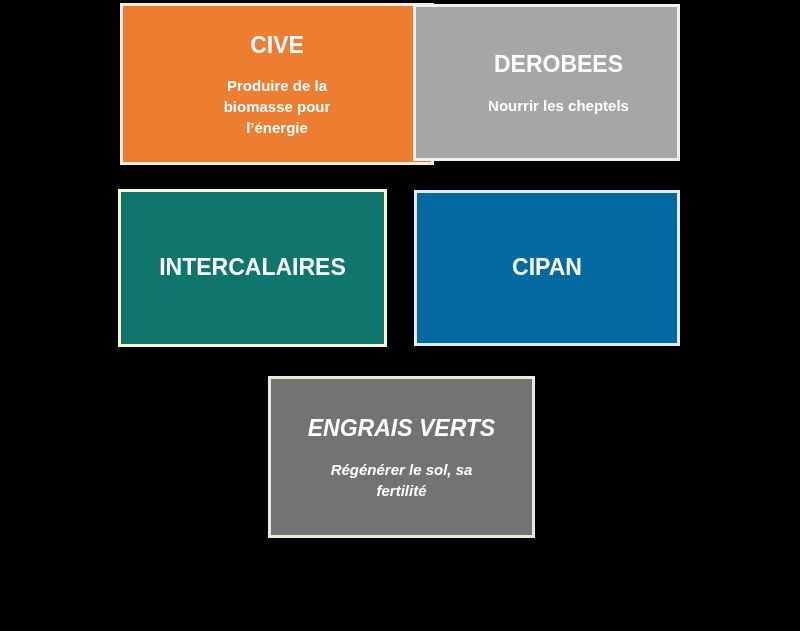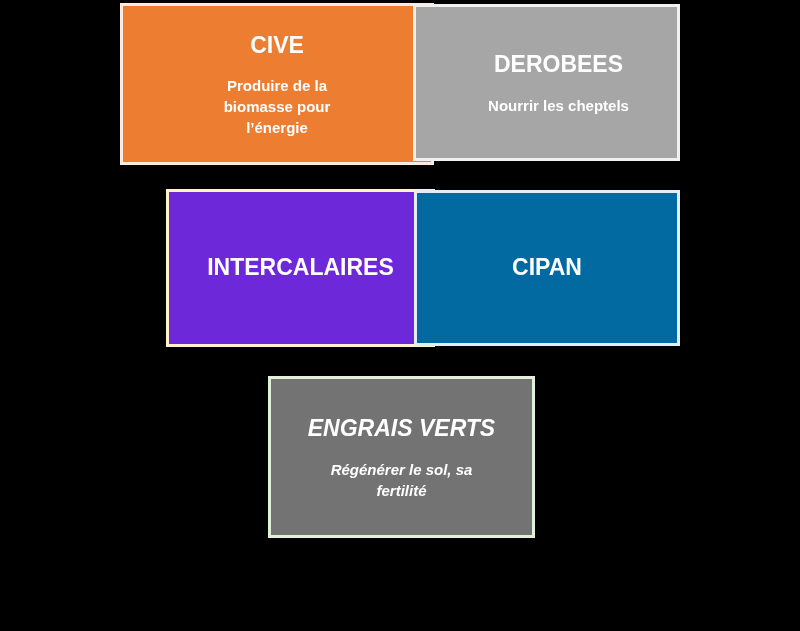--- a/index.html
+++ b/index.html
@@ -61,21 +61,21 @@
     <div class="card-desc">Produire de la
 biomasse pour
 l’énergie</div>
   </div>
 
   <div class="card pos-derobees" style="background: rgb(166, 166, 166); border-color: rgb(240, 240, 240); color: rgb(255, 255, 255);">
     <div class="card-title">DEROBEES</div>
     <div class="card-desc">Nourrir les cheptels</div>
   </div>
 
-  <div class="card pos-intercalaires" style="background: #6d28d9; border-color: rgb(255, 243, 204); color: rgb(255, 255, 255); margin-left: 48px;">
+  <div class="card pos-intercalaires" style="background: #0f766e; border-color: rgb(255, 243, 204); color: rgb(255, 255, 255);">
     <div class="card-title">INTERCALAIRES</div>
   </div>
 
   <div class="card pos-cipan" style="background: #0369a1; border-color: rgb(227, 237, 249); color: rgb(255, 255, 255);">
     <div class="card-title">CIPAN</div>
   </div>
 
   <div class="card pos-engrais-verts" style="background: #737373; border-color: rgb(227, 240, 217); color: rgb(255, 255, 255); font-style: italic;">
     <div class="card-title">ENGRAIS VERTS</div>
     <div class="card-desc">Régénérer le sol, sa

